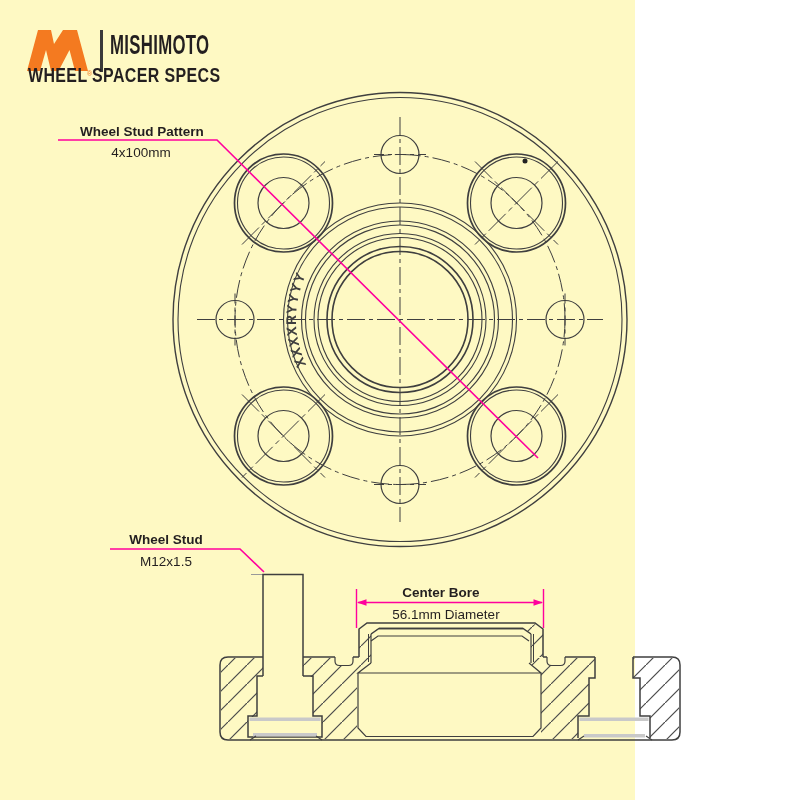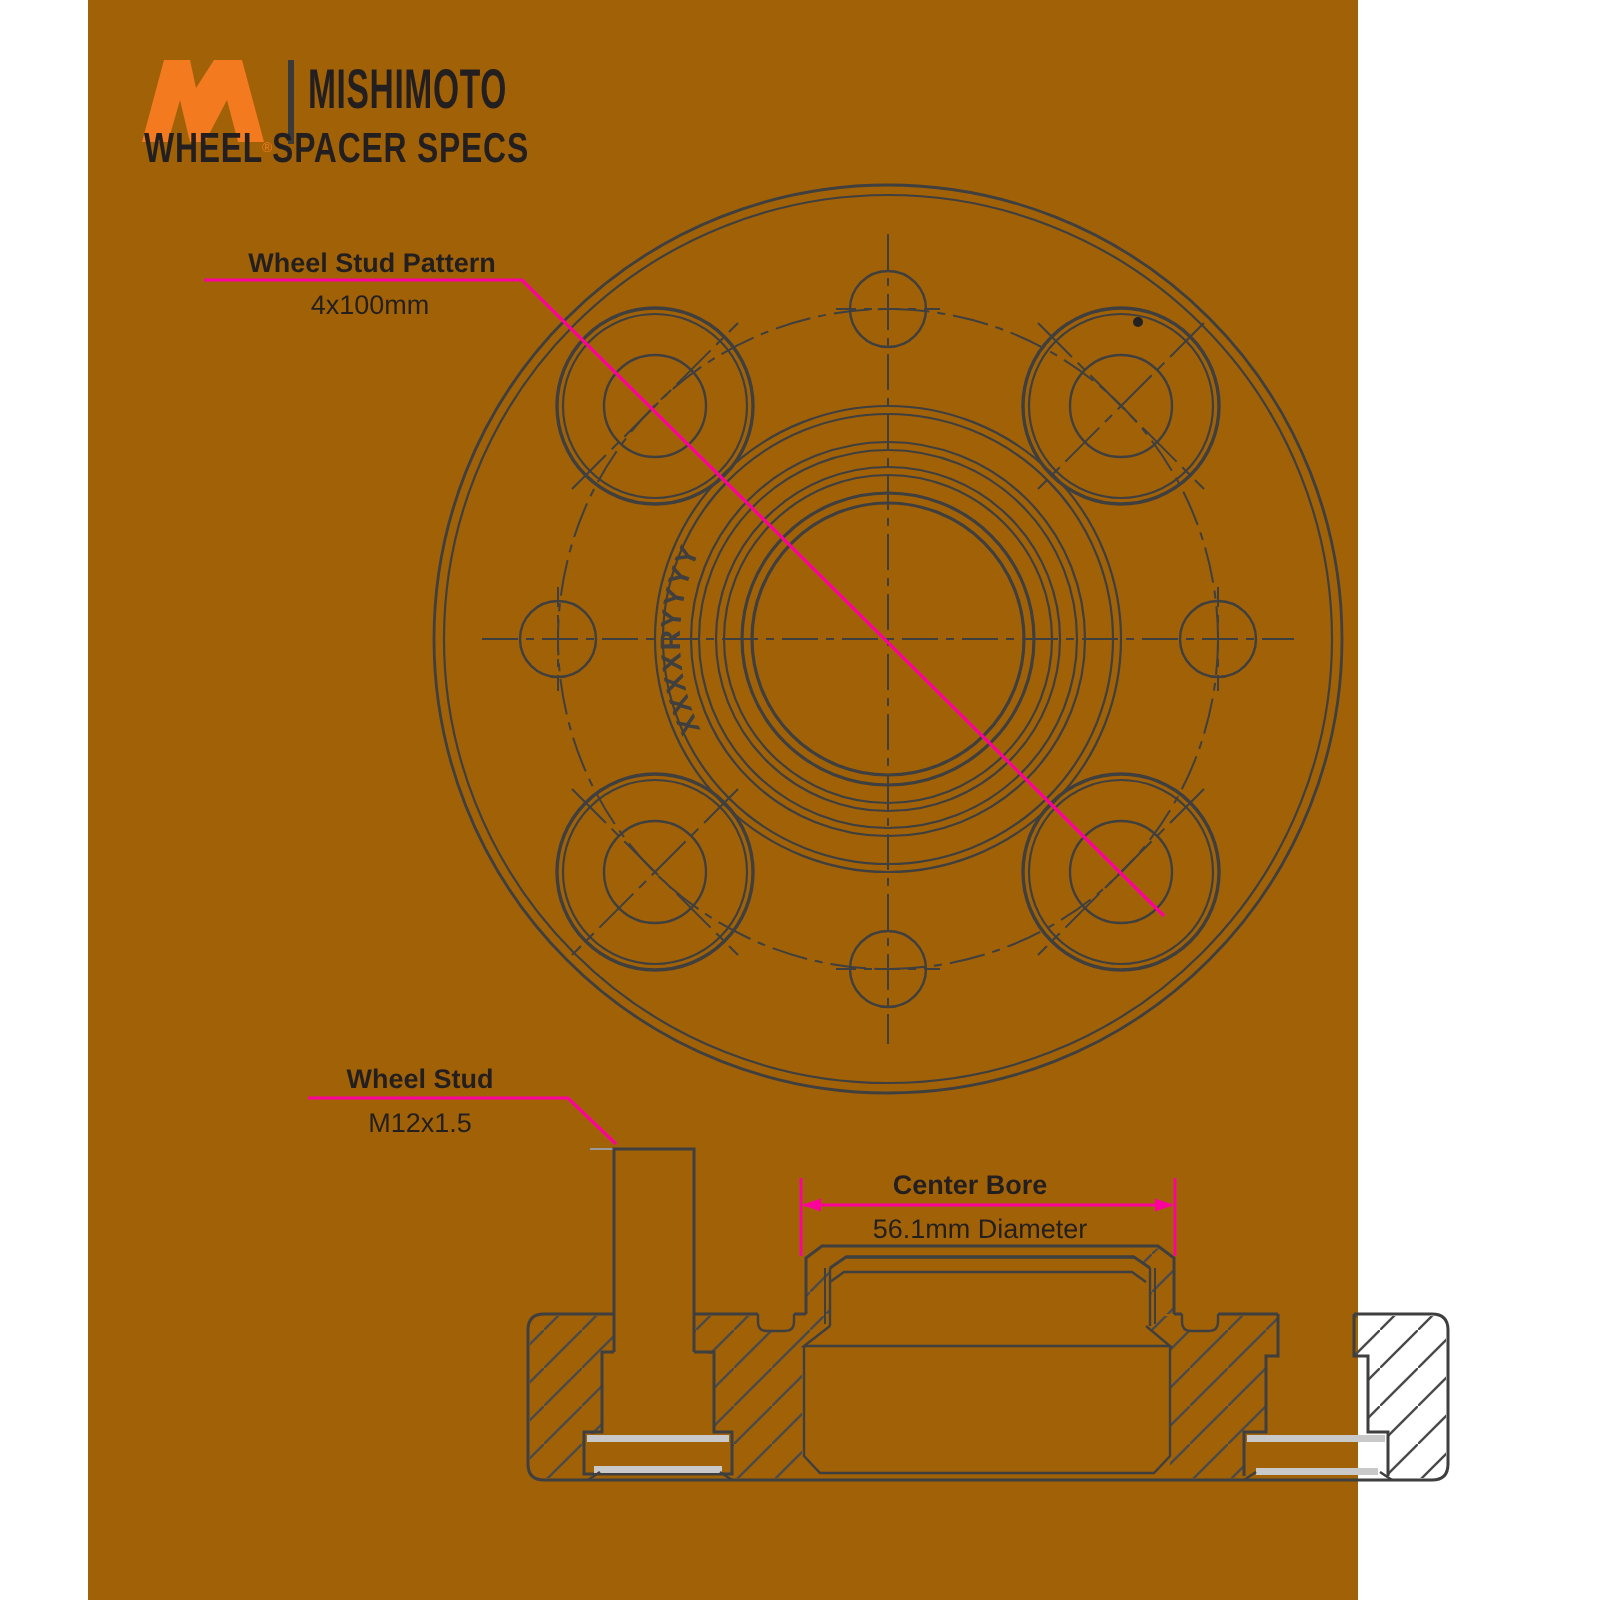--- a/index.html
+++ b/index.html
@@ -1,18 +1,18 @@
 <!DOCTYPE html>
 <html><head>
 <meta charset="utf-8">
 <style>
   html,body{margin:0;padding:0;}
   body{width:800px;height:800px;background:#ffffff;position:relative;overflow:hidden;
        font-family:"Liberation Sans","DejaVu Sans",sans-serif;}
-  .canvas{position:absolute;inset:0;width:635px;height:800px;background:#a16207;margin-left:44px;}
+  .canvas{position:absolute;inset:0;width:635px;height:800px;background:#fef9c3;}
   .hdr-brand{position:absolute;left:110px;top:29px;font-size:28px;font-weight:900;
              color:#231f20;letter-spacing:.5px;transform:scaleX(.60);transform-origin:left top;
              white-space:nowrap;}
   .hdr-sub{position:absolute;left:28px;top:63px;font-size:21px;font-weight:bold;
            color:#231f20;letter-spacing:.5px;transform:scaleX(.76);transform-origin:left top;
            white-space:nowrap;}
   .hdr-divider{position:absolute;left:100px;top:30px;width:3px;height:42px;background:#3a3a3a;}
   .logo{position:absolute;left:24px;top:25px;width:72px;height:52px;}
   svg text{font-family:"Liberation Sans","DejaVu Sans",sans-serif;}
 </style>

